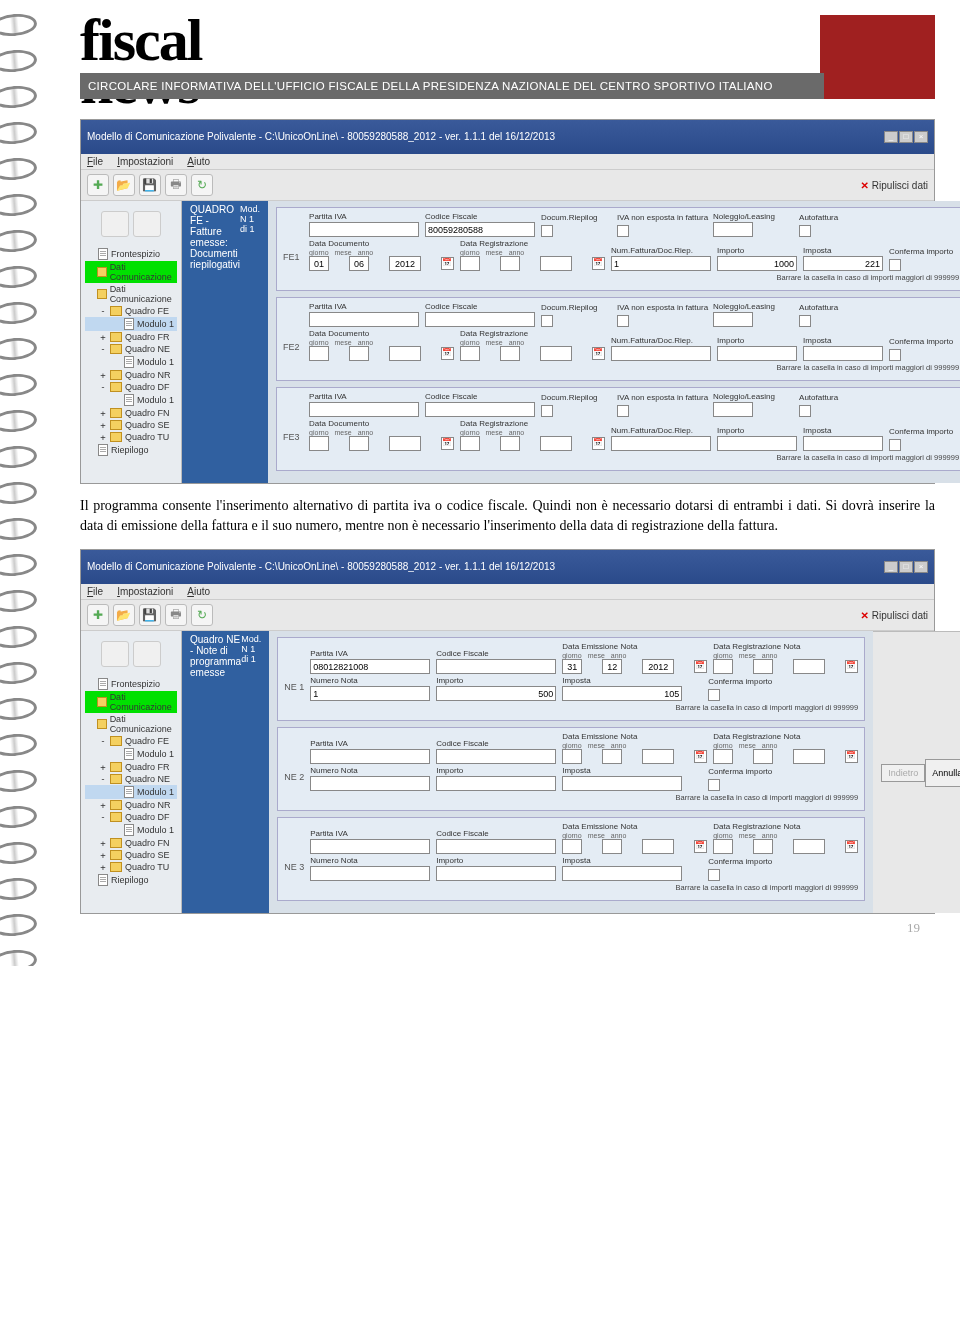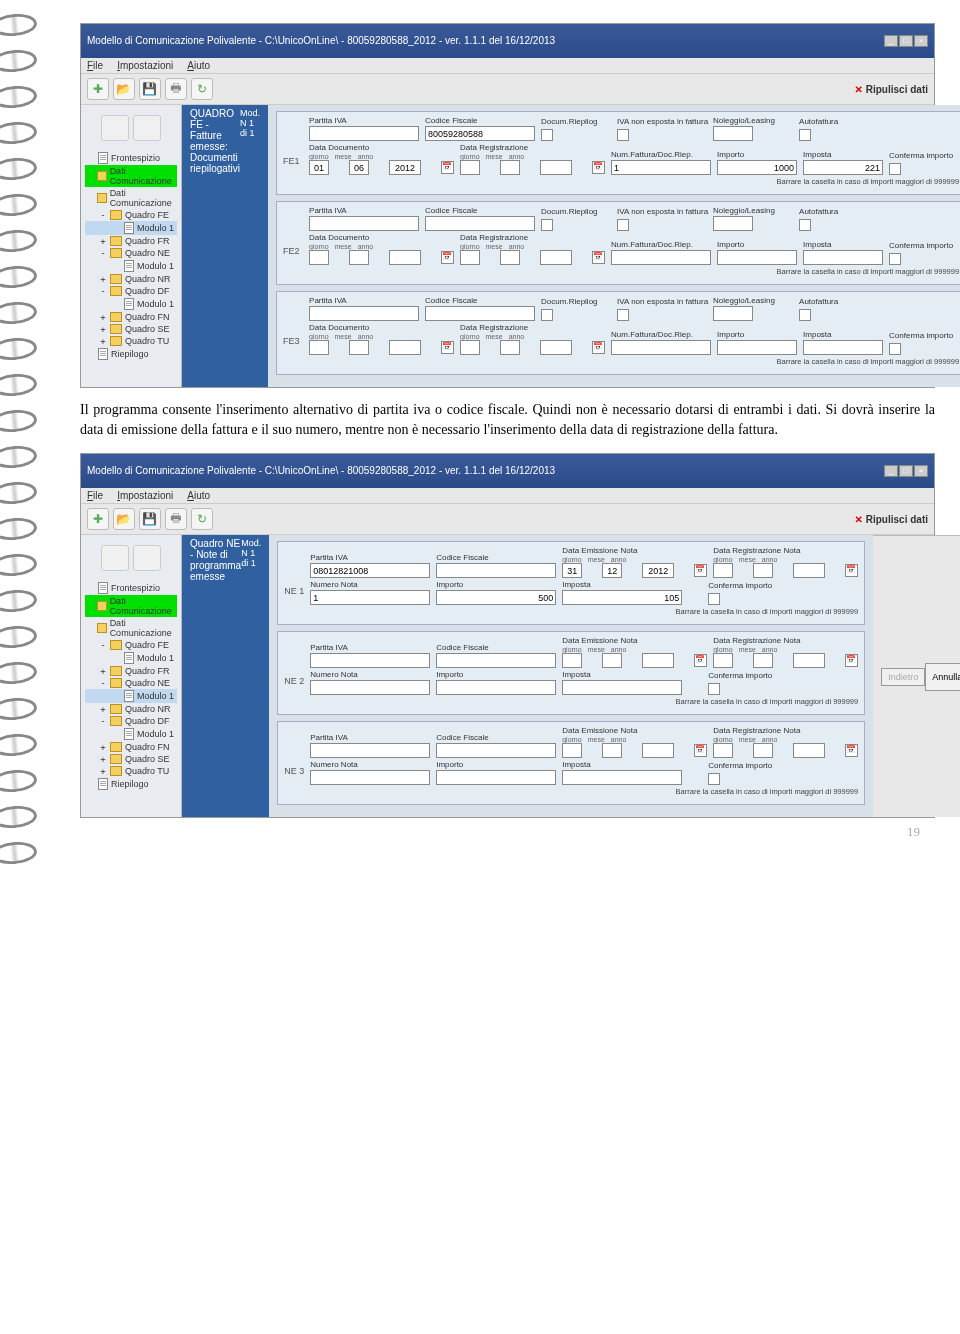--- a/index.html
+++ b/index.html
@@ -21,21 +21,21 @@
   
   .app { border: 1px solid #999; background: #d8e0e8; font-size: 9px; color: #333; margin: 8px 0 12px 0; }
   .titlebar { background: linear-gradient(#3a5a9a, #2a4a8a); color: #fff; padding: 11px 6px; display: flex; justify-content: space-between; font-size: 10px; }
   .titlebar-btns { display: flex; gap: 1px; }
   .tb-btn { width: 14px; height: 12px; background: #ccc; border: 1px solid #888; font-size: 8px; text-align: center; line-height: 10px; }
   .menubar { background: #e8e8e8; padding: 2px 6px; font-size: 10px; display: flex; gap: 14px; border-bottom: 1px solid #ccc; }
   .menubar u { text-decoration: underline; }
   .toolbar { background: #e8e8e8; padding: 4px 6px; display: flex; justify-content: space-between; border-bottom: 1px solid #ccc; }
   .tool-icons { display: flex; gap: 4px; }
   .tool-btn { width: 22px; height: 22px; background: #f5f5f5; border: 1px solid #bbb; border-radius: 3px; display: flex; align-items: center; justify-content: center; font-size: 12px; }
-  .ripulisci { display: flex; align-items: center; gap: 3px; font-size: 10px; font-weight: bold; }
+  .ripulisci { display: flex; align-items: center; gap: 3px; font-size: 10px; }
   .ripulisci::before { content: "✕"; color: #d00; font-weight: bold; }
   
   .app-body { display: flex; }
   .sidebar { width: 145px; background: #e8ecf0; border-right: 1px solid #bbb; padding: 6px 4px; }
   .side-btns { display: flex; gap: 4px; padding: 4px; justify-content: center; }
   .side-btn { width: 28px; height: 26px; background: #f0f0f0; border: 1px solid #ccc; border-radius: 3px; }
   .tree { margin-top: 6px; }
   .tree-item { padding: 1px 2px; display: flex; align-items: center; gap: 3px; cursor: pointer; }
   .tree-item.sel { background: #00e000; }
   .tree-item.lvl1 { padding-left: 2px; }
@@ -106,20 +106,26 @@
     <div class="ring"></div>
     <div class="ring"></div>
     <div class="ring"></div>
     <div class="ring"></div>
     <div class="ring"></div>
     <div class="ring"></div>
   </div>
 
 <div class="page">
 
+  <div class="masthead">
+    <div class="red-block"></div>
+    <div class="mast-title">fiscal</div>
+    <div class="mast-bar">CIRCOLARE INFORMATIVA DELL'UFFICIO FISCALE DELLA PRESIDENZA NAZIONALE DEL CENTRO SPORTIVO ITALIANO</div>
+    <div class="mast-sub">news</div>
+  </div>
 
   <div class="app" id="app1">
     <div class="titlebar">
       <span>Modello di Comunicazione Polivalente - C:\UnicoOnLine\ - 80059280588_2012 - ver. 1.1.1 del 16/12/2013</span>
       <div class="titlebar-btns">
         <div class="tb-btn">_</div>
         <div class="tb-btn">□</div>
         <div class="tb-btn">×</div>
       </div>
     </div>

